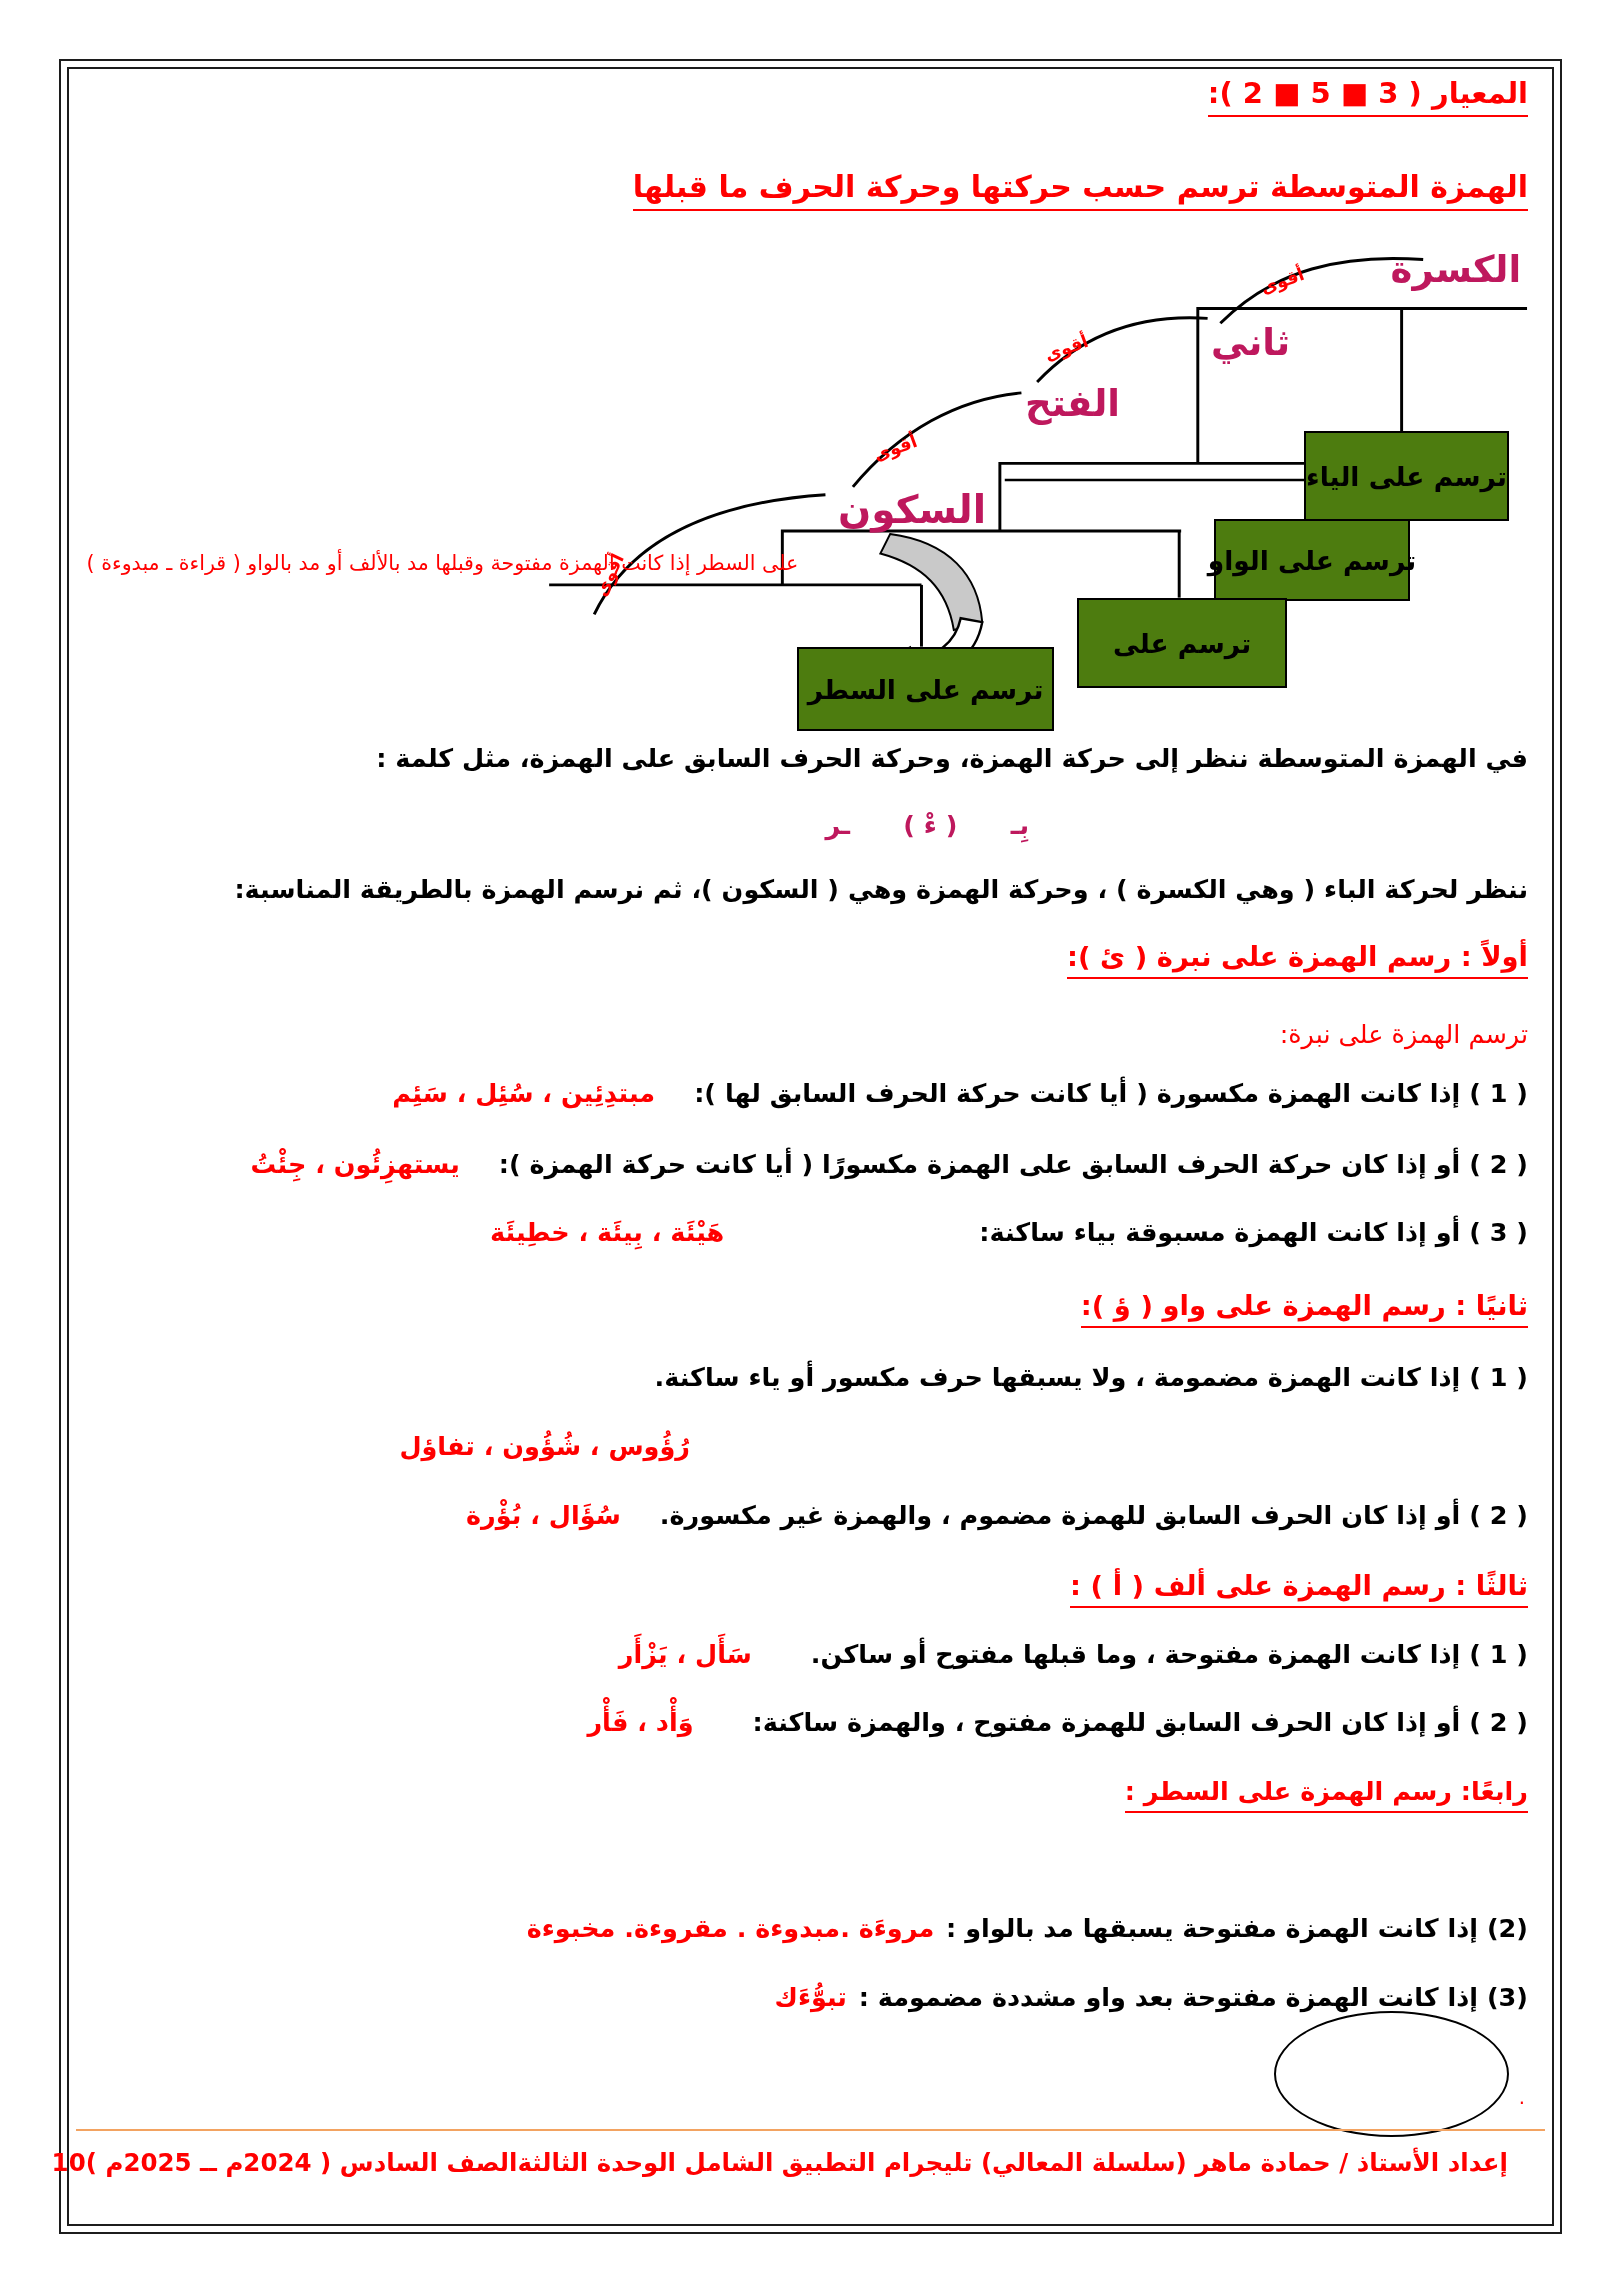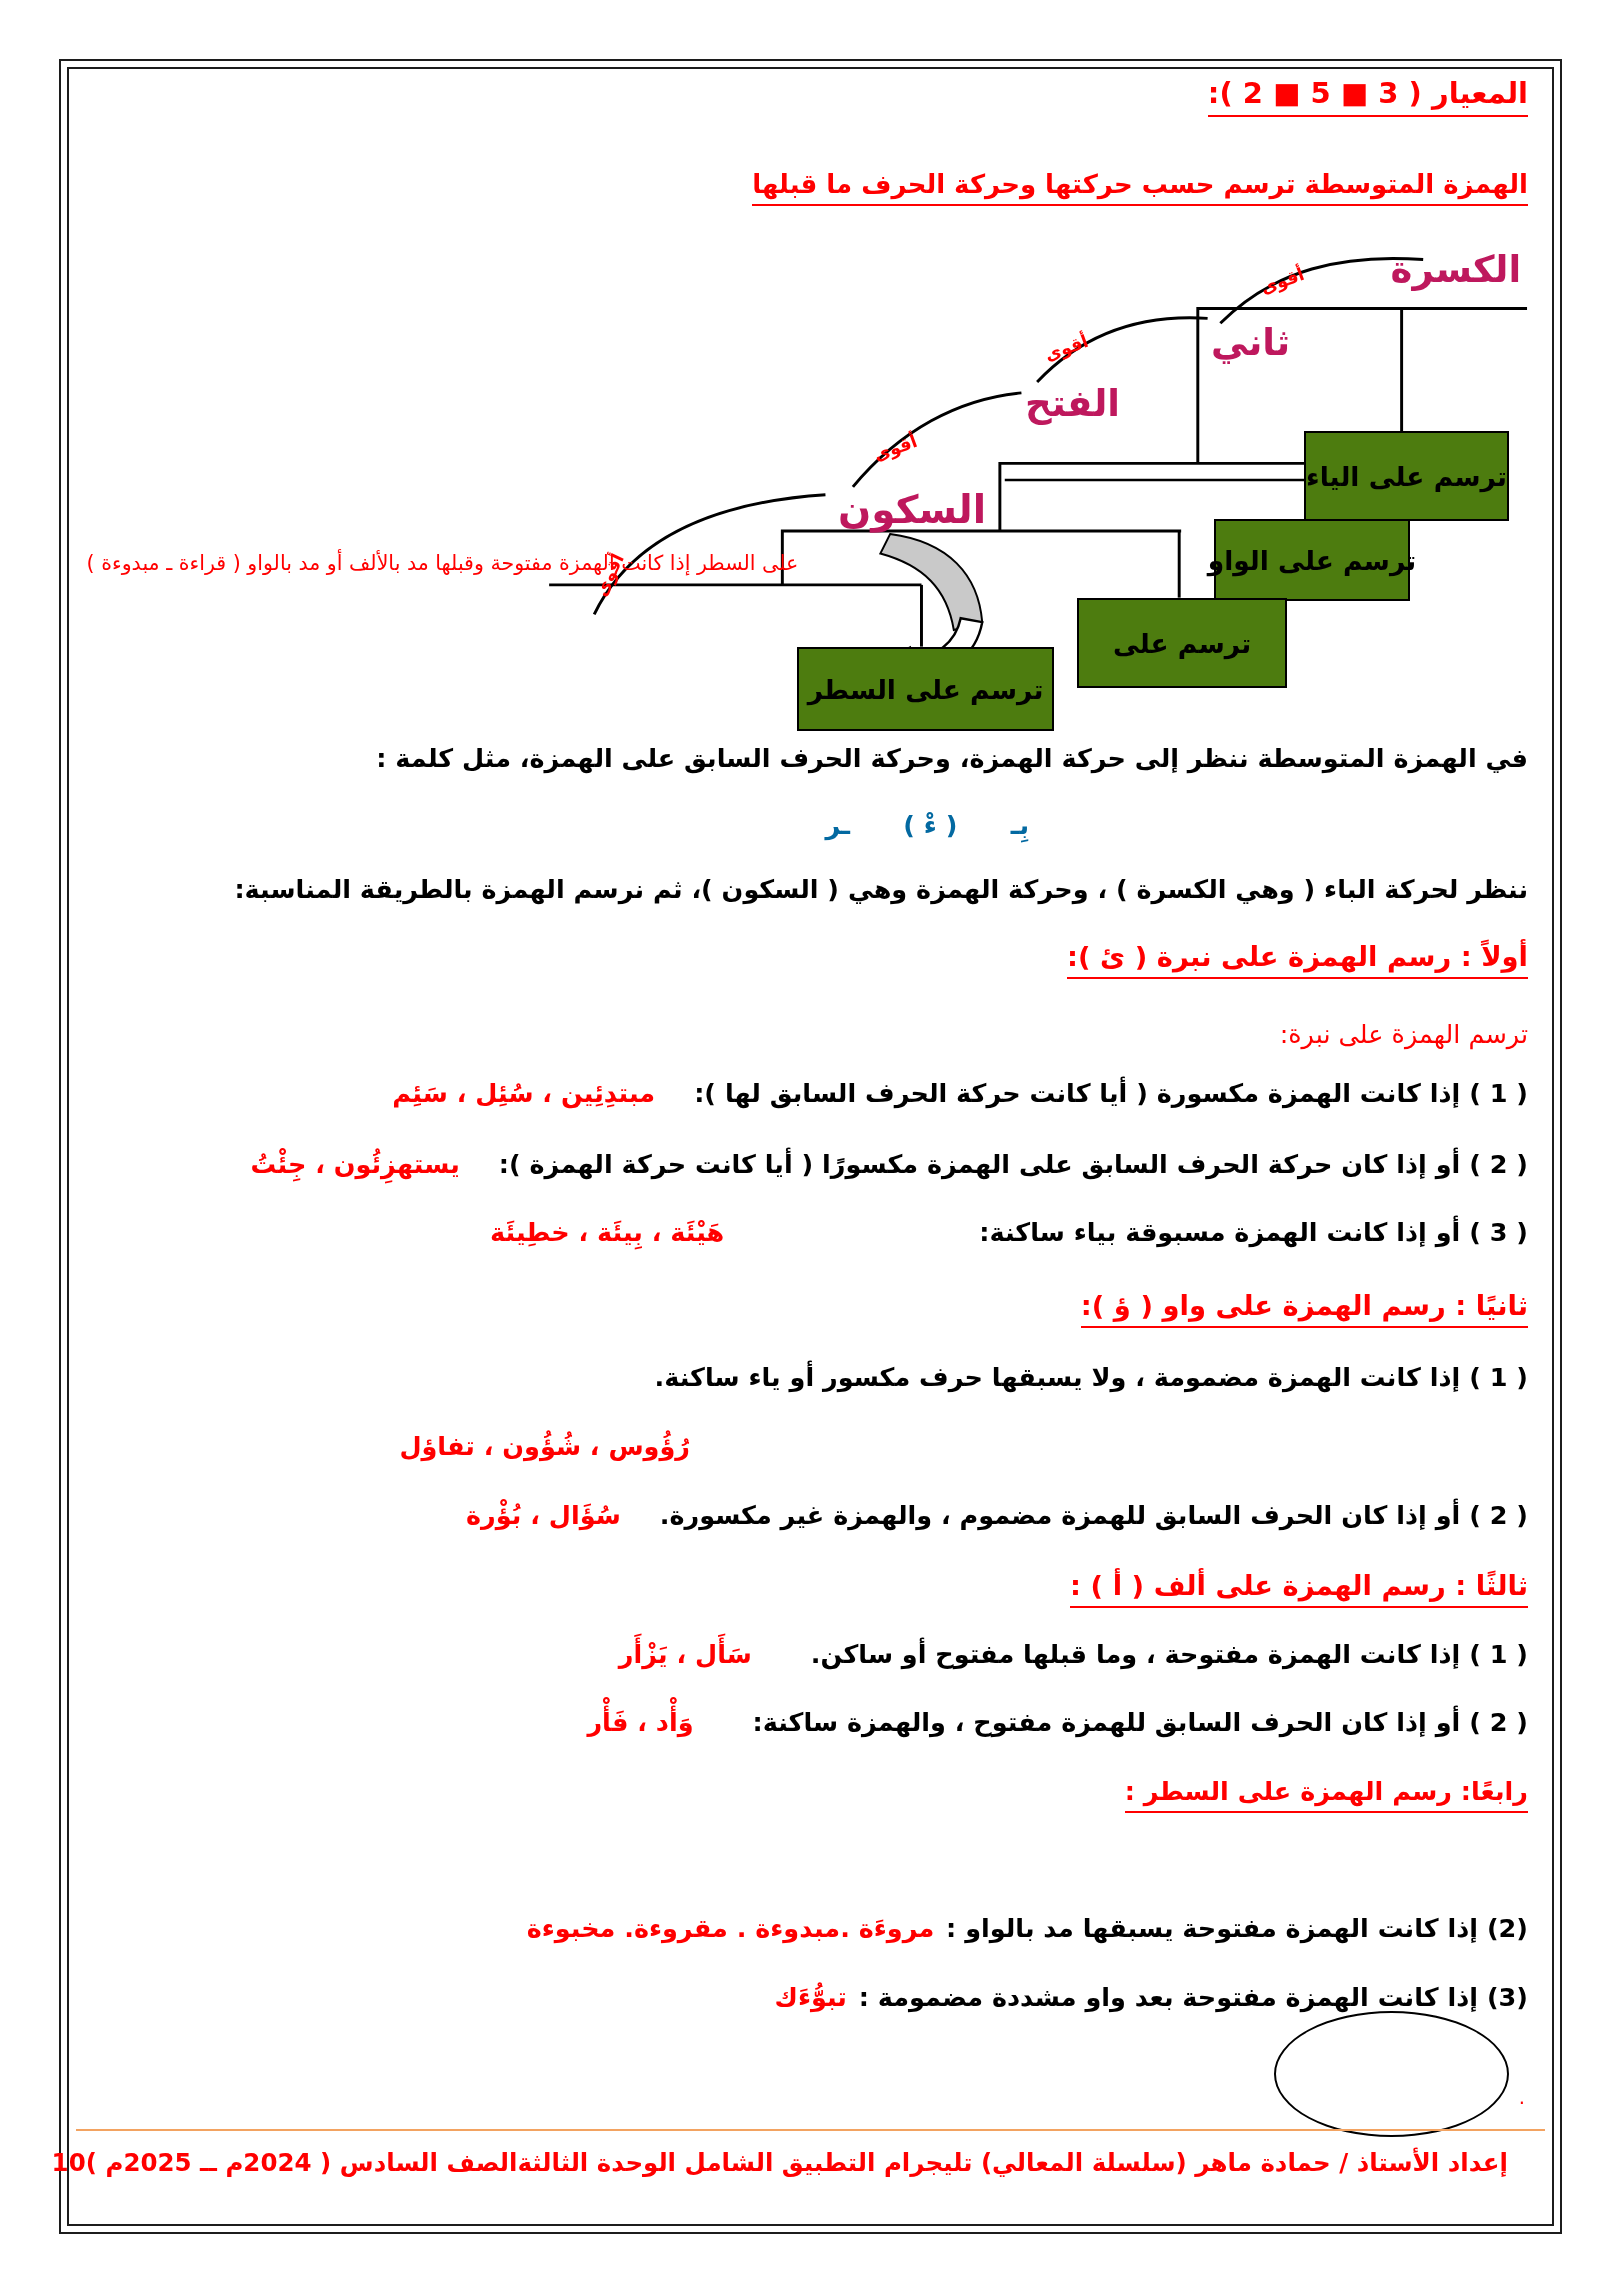--- a/index.html
+++ b/index.html
@@ -3,21 +3,21 @@
 <meta charset="utf-8">
 <style>
   html,body{margin:0;padding:0;background:#fff;}
   .page{position:relative;width:1621px;height:2293px;background:#fff;overflow:hidden;
         font-family:"DejaVu Sans","Liberation Sans",sans-serif;direction:rtl;}
   .frame-outer{position:absolute;inset:59px;border:2px solid #1c1c1c;pointer-events:none;}
   .frame-inner{position:absolute;inset:67px;border:2.9px solid #1c1c1c;pointer-events:none;}
   .ured{border-bottom:2.5px solid #ff0000;padding-bottom:5px;}
   .abs{position:absolute;}
   .std{top:76px;right:93px;font-size:29px;font-weight:700;color:#ff0000;}
-  .title{top:169px;right:93px;font-size:26px;font-weight:700;color:#ff0000;}
+  .title{top:169px;right:93px;font-size:30px;font-weight:700;color:#ff0000;}
   
   .diagram{top:230px;left:69px;width:1460px;height:505px;}
   .diagram svg{position:absolute;inset:0;}
   .hk{position:absolute;font-size:37px;font-weight:800;color:#be185d;white-space:nowrap;}
   .hk1{top:17.6px;right:7.8px;}
   .hk2{top:91px;left:1142px;}
   .hk3{top:152px;left:956px;}
   .hk4{top:257px;left:769px;font-size:39px;}
   .aqwa{position:absolute;font-size:17.6px;font-weight:700;color:#ff0000;white-space:nowrap;}
   .aq1{left:1191px;top:41px;transform:rotate(-20deg);}
@@ -31,21 +31,21 @@
   .b3{left:1008px;top:368px;width:206px;height:86px;}
   .b4{left:728px;top:417px;width:253px;height:80px;}
   .annot{position:absolute;left:17.6px;top:321px;font-size:20.6px;color:#ff0000;white-space:nowrap;direction:rtl;}
   
   .row{position:absolute;right:93px;font-size:25.5px;font-weight:700;color:#000;white-space:nowrap;direction:rtl;}
   .rex{color:#ff0000;font-weight:700;}
   .g12{margin-right:11.8px;} .g40{margin-right:39px;} .g60{margin-right:59px;} .g260{margin-right:255px;}
   .hrow{position:absolute;right:93px;font-size:27.4px;font-weight:700;color:#ff0000;white-space:nowrap;}
   .h-light{font-weight:600;font-size:25.5px;}
   .subred{position:absolute;right:93px;font-size:25.5px;font-weight:400;color:#ff0000;white-space:nowrap;}
-  .wordex{position:absolute;right:592px;font-size:25.5px;font-weight:700;color:#0369a1;white-space:pre;direction:rtl;}
+  .wordex{position:absolute;right:592px;font-size:25.5px;font-weight:700;color:#be185d;white-space:pre;direction:rtl;}
   .redline{position:absolute;right:931px;font-size:25.5px;font-weight:700;color:#ff0000;white-space:nowrap;direction:rtl;}
   .sec-light{font-weight:600;}
   .ellipse{position:absolute;left:1274px;top:2011px;width:231px;height:122px;border:2.9px solid #000;border-radius:50%;}
   .tdot{position:absolute;right:96px;top:2086px;font-size:19.6px;color:#ff0000;}
   .sep{position:absolute;top:2129px;left:76px;right:76px;border-top:2.9px solid #f3a361;}
   .footer{position:absolute;top:2148px;left:123px;right:113px;display:flex;direction:rtl;
           justify-content:space-between;align-items:flex-start;color:#ff0000;font-weight:700;font-size:24.5px;white-space:nowrap;}
 </style>
 </head>
 <body>

